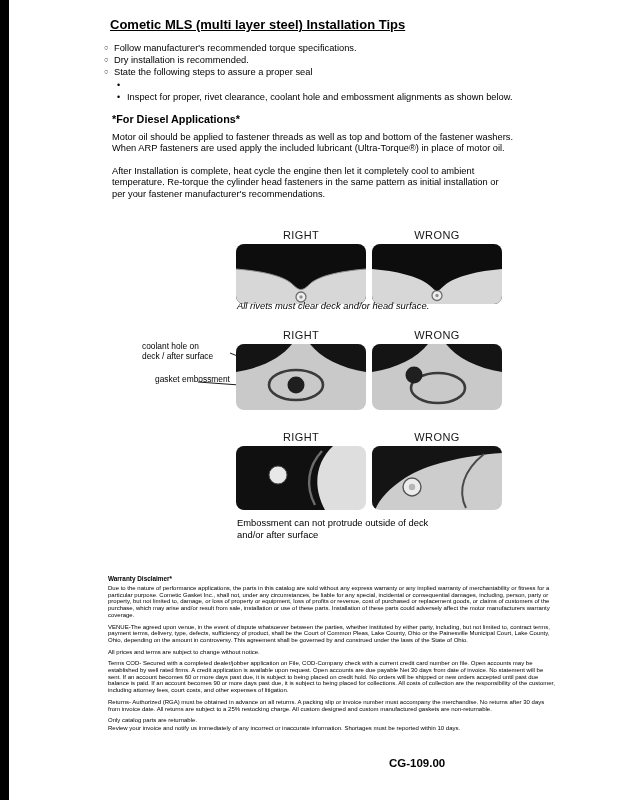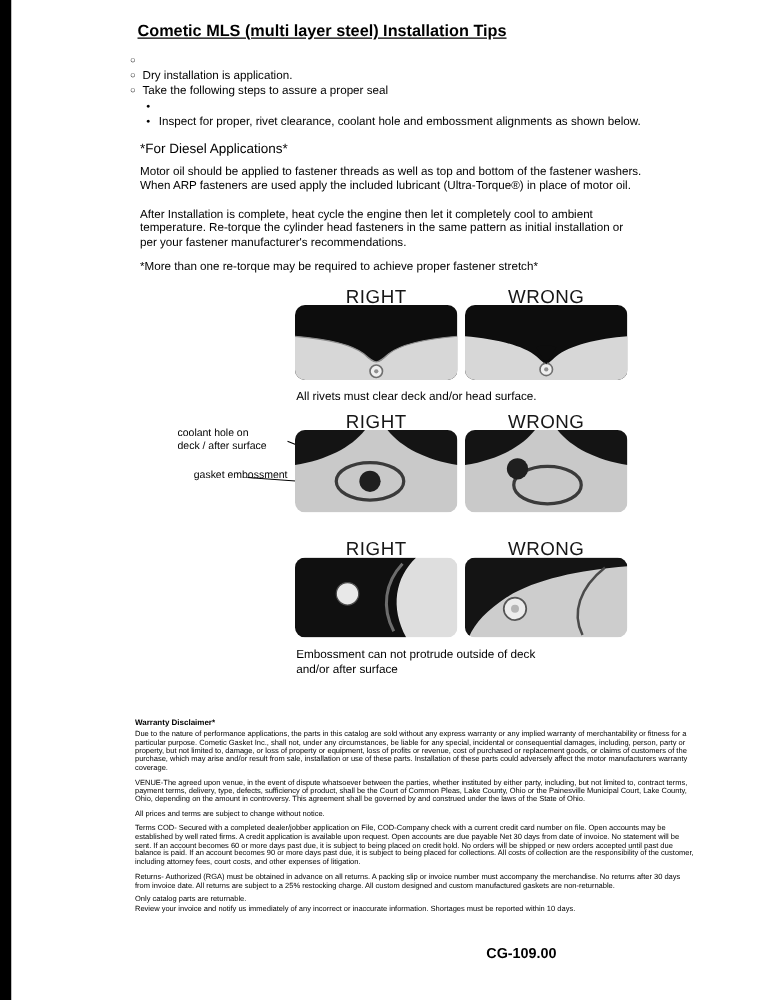--- a/index.html
+++ b/index.html
@@ -16,38 +16,38 @@
     position: absolute; left: 110px; top: 17px; margin: 0;
     font-size: 13px; font-weight: 700; text-decoration: underline;
   }
 
   .tips { position: absolute; left: 104px; top: 42px; }
   .tip { display: flex; align-items: flex-start; font-size: 9.3px; line-height: 12.2px; }
   .tip .mk { width: 10px; flex: 0 0 10px; font-size: 7.5px; line-height: 12.2px; }
   .tip.sub { margin-left: 13px; }
   .tip.sub .mk { font-size: 9px; }
 
-  .diesel-head { position: absolute; left: 112px; top: 113px; margin: 0; font-size: 10.8px; font-weight: 400; }
+  .diesel-head { position: absolute; left: 112px; top: 113px; margin: 0; font-size: 10.8px; font-weight: 700; }
   .para { position: absolute; left: 112px; margin: 0; font-size: 9.3px; line-height: 11.4px; width: 402px; }
   .para1 { top: 132px; }
   .para2 { top: 166px; }
   .note  { position: absolute; left: 112px; top: 208px; margin: 0; font-size: 9.3px; }
 
-  .dlabel { position: absolute; width: 130px; text-align: center; font-size: 15px; color: #161616; letter-spacing: 0.4px; }
+  .dlabel { position: absolute; width: 130px; text-align: center; font-size: 11px; color: #161616; letter-spacing: 0.4px; }
   .colL { left: 236px; } .colR { left: 372px; }
   .row1l { top: 229px; } .row2l { top: 329px; } .row3l { top: 431px; }
 
   .fig { position: absolute; width: 130px; border-radius: 8px; overflow: hidden; }
   .fig svg { display: block; width: 100%; height: 100%; }
   .f1 { top: 244px; height: 60px; }
   .f2 { top: 344px; height: 66px; }
   .f3 { top: 446px; height: 64px; }
 
   .cap { position: absolute; left: 237px; margin: 0; font-size: 9.4px; }
-  .cap1 { top: 311px; }
+  .cap1 { top: 300px; font-style: italic; }
   .cap2 { top: 416px; }
   .cap3 { top: 517px; width: 215px; line-height: 11.6px; }
 
   .ann { position: absolute; font-size: 8.4px; line-height: 9.8px; }
   .annCool { left: 142px; top: 342px; }
   .annEmb  { left: 115px; top: 375px; margin-left: 40px; }
   .annlines { position: absolute; left: 195px; top: 345px; width: 110px; height: 50px; pointer-events: none; }
 
   .disc { position: absolute; left: 108px; top: 575px; width: 448px; }
   .disc h3 { margin: 0 0 3px 0; font-size: 6.4px; font-weight: 700; }
@@ -60,42 +60,42 @@
 <body>
 
 <div class="page">
   <div class="edge-bar"></div>
 
   <h1 class="title">Cometic MLS (multi layer steel) Installation Tips</h1>
 
   <div class="tips">
     <div class="tip">
       <span class="mk">○</span>
+      <span>Follow manufacturer's recommended torque specifications.</span>
     </div>
     <div class="tip">
       <span class="mk">○</span>
-      <span>Dry installation is application.</span>
+      <span>Dry installation is recommended.</span>
     </div>
     <div class="tip">
       <span class="mk">○</span>
-      <span>Take the following steps to assure a proper seal</span>
+      <span>State the following steps to assure a proper seal</span>
     </div>
     <div class="tip sub">
       <span class="mk">•</span>
     </div>
     <div class="tip sub">
       <span class="mk">•</span>
       <span>Inspect for proper, rivet clearance, coolant hole and embossment alignments as shown below.</span>
     </div>
   </div>
 
   <h2 class="diesel-head">*For Diesel Applications*</h2>
   <p class="para para2">After Installation is complete, heat cycle the engine then let it completely cool to ambient temperature. Re-torque the cylinder head fasteners in the same pattern as initial installation or per your fastener manufacturer's recommendations.</p>
   <p class="para para1">Motor oil should be applied to fastener threads as well as top and bottom of the fastener washers. When ARP fasteners are used apply the included lubricant (Ultra-Torque®) in place of motor oil.</p>
-  <p class="note">*More than one re-torque may be required to achieve proper fastener stretch*</p>
 
   <div class="dlabel colL row1l">RIGHT</div>
   <div class="dlabel colR row1l">WRONG</div>
 
   <div class="fig f1 colL">
     <svg viewBox="0 0 130 60" preserveAspectRatio="none">
       <rect width="130" height="60" fill="#0d0d0d"></rect>
       <path d="M0,25 C24,27 45,31 55,39 C60,43.5 62,45.5 65,45.5 C68,45.5 70,43.5 75,39 C85,31 106,27 130,25 L130,60 L0,60 Z" fill="#d7d7d7"></path>
       <path d="M0,25 C24,27 45,31 55,39 C60,43.5 62,45.5 65,45.5 C68,45.5 70,43.5 75,39 C85,31 106,27 130,25" fill="none" stroke="#8f8f8f" stroke-width="1"></path>
       <circle cx="65" cy="53" r="5" fill="#efefef" stroke="#6f6f6f" stroke-width="1.3"></circle>

